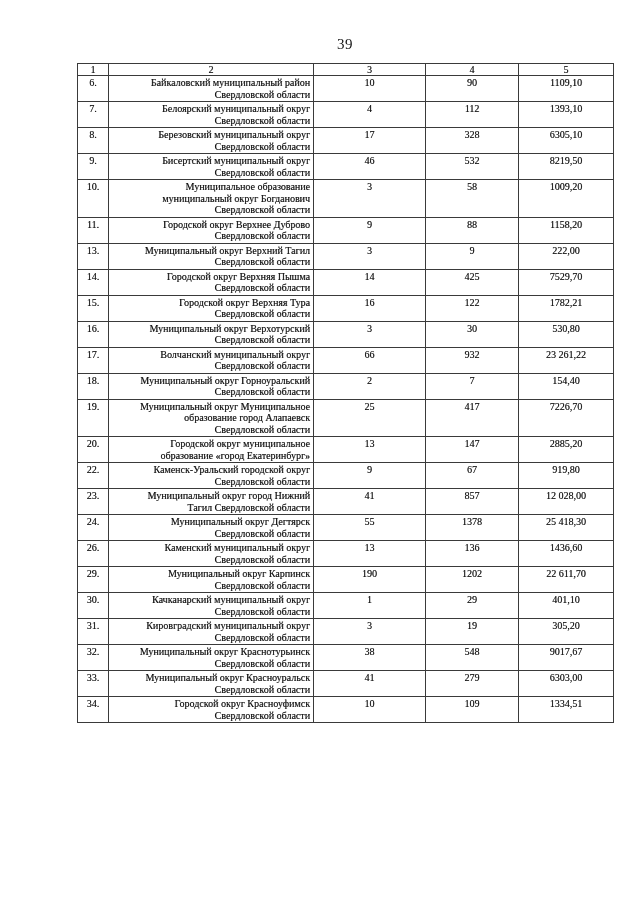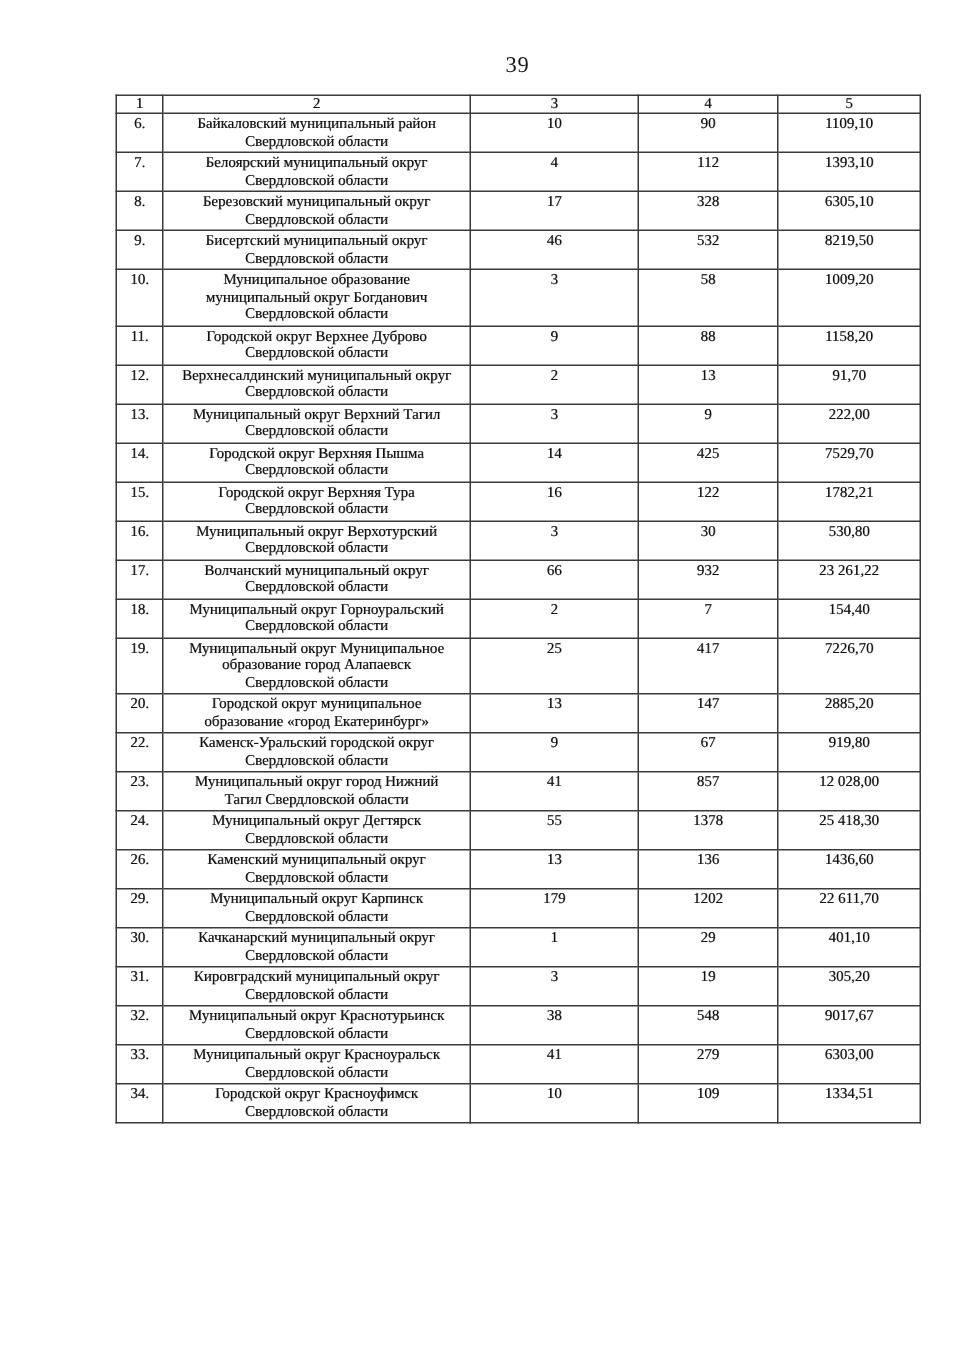--- a/index.html
+++ b/index.html
@@ -49,21 +49,21 @@
     text-shadow: 0.35px 0.15px 0 rgba(17,17,17,0.55);
   }
   .doc-table th {
     font-weight: normal;
     text-align: center;
     height: 11px;
     line-height: 11px;
     padding: 0;
   }
   .doc-table td.cell-num  { text-align: center; }
-  .doc-table td.cell-name { text-align: center; white-space: pre-line; }
+  .doc-table td.cell-name { text-align: right; white-space: pre-line; }
   .doc-table td.cell-val  { text-align: center; }
 </style>
 </head>
 <body>
 
 <div class="page-number">39</div>
 
 <table class="doc-table">
   <colgroup>
     <col class="c1">
@@ -125,28 +125,20 @@
   </tr>
       <tr>
     <td class="cell-num">11.</td>
     <td class="cell-name">Городской округ Верхнее Дуброво
 Свердловской области</td>
     <td class="cell-val">9</td>
     <td class="cell-val">88</td>
     <td class="cell-val">1158,20</td>
   </tr>
       <tr>
-    <td class="cell-num">12.</td>
-    <td class="cell-name">Верхнесалдинский муниципальный округ
-Свердловской области</td>
-    <td class="cell-val">2</td>
-    <td class="cell-val">13</td>
-    <td class="cell-val">91,70</td>
-  </tr>
-      <tr>
     <td class="cell-num">13.</td>
     <td class="cell-name">Муниципальный округ Верхний Тагил
 Свердловской области</td>
     <td class="cell-val">3</td>
     <td class="cell-val">9</td>
     <td class="cell-val">222,00</td>
   </tr>
       <tr>
     <td class="cell-num">14.</td>
     <td class="cell-name">Городской округ Верхняя Пышма
@@ -233,21 +225,21 @@
     <td class="cell-name">Каменский муниципальный округ
 Свердловской области</td>
     <td class="cell-val">13</td>
     <td class="cell-val">136</td>
     <td class="cell-val">1436,60</td>
   </tr>
       <tr>
     <td class="cell-num">29.</td>
     <td class="cell-name">Муниципальный округ Карпинск
 Свердловской области</td>
-    <td class="cell-val">179</td>
+    <td class="cell-val">190</td>
     <td class="cell-val">1202</td>
     <td class="cell-val">22 611,70</td>
   </tr>
       <tr>
     <td class="cell-num">30.</td>
     <td class="cell-name">Качканарский муниципальный округ
 Свердловской области</td>
     <td class="cell-val">1</td>
     <td class="cell-val">29</td>
     <td class="cell-val">401,10</td>

